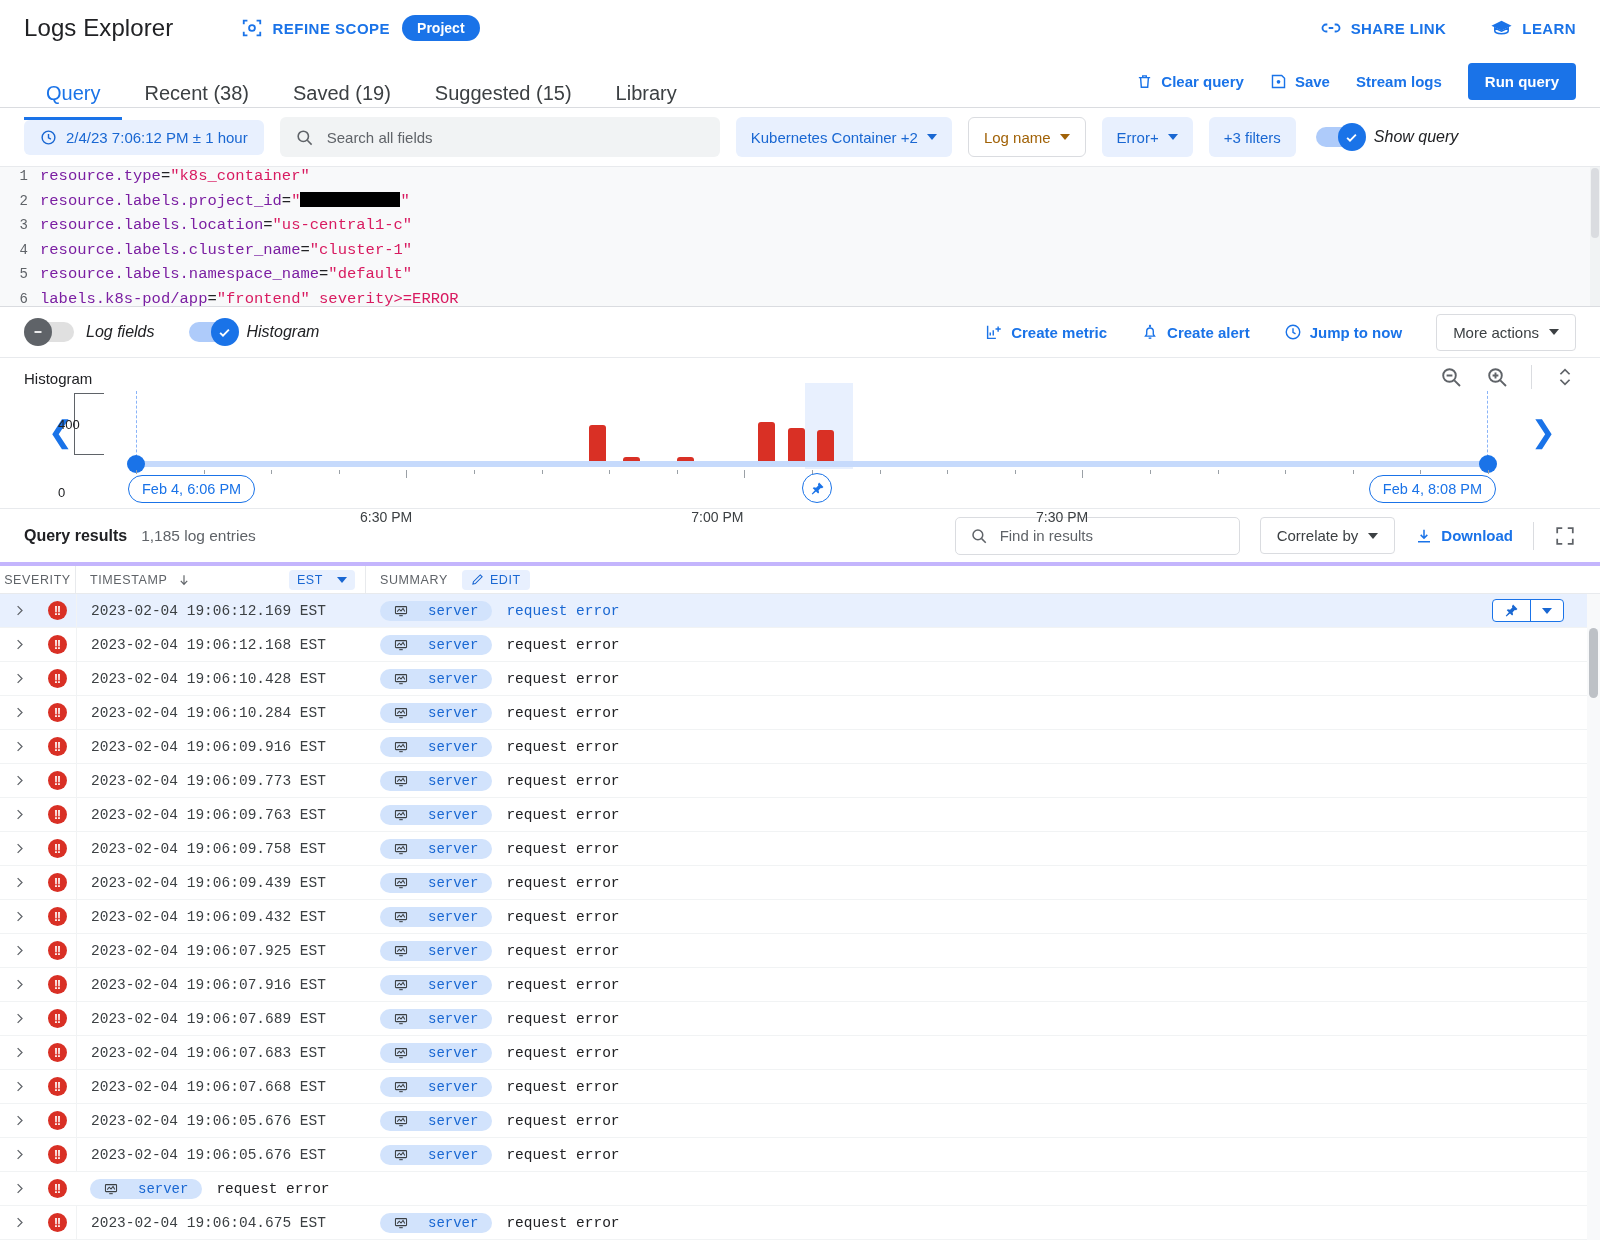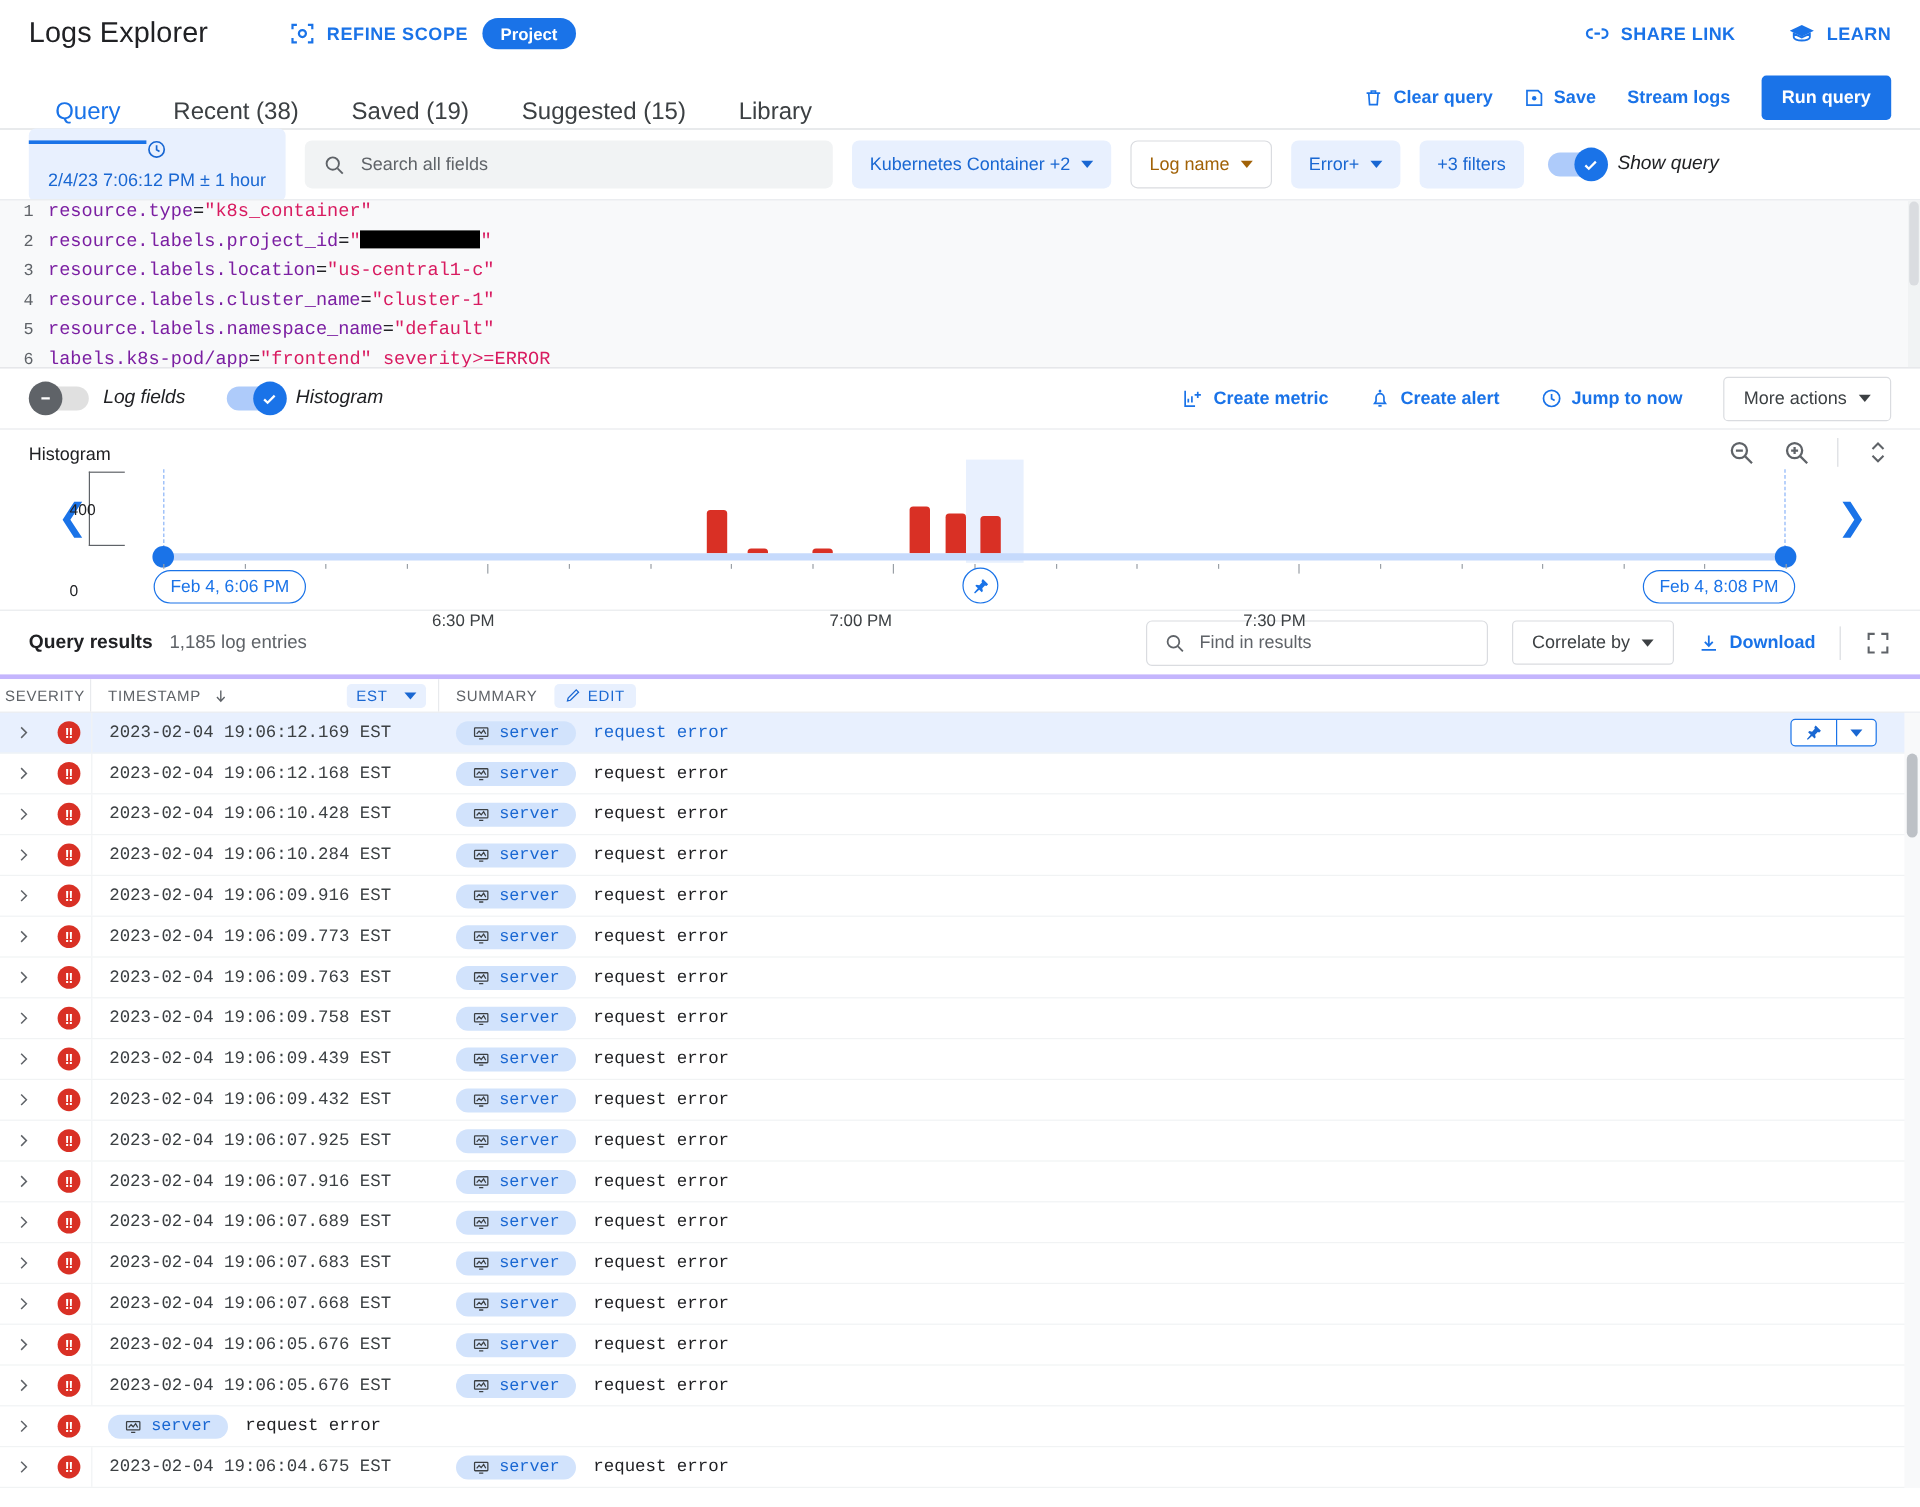--- a/index.html
+++ b/index.html
@@ -58,21 +58,21 @@
   }
 
   
   .filterbar {
     height: 58px; display: flex; align-items: center; gap: 16px;
     padding: 0 24px;
   }
   .chip-time {
     display: flex; align-items: center; gap: 9px;
     background: #e8f0fe; color: #1967d2; border-radius: 6px;
-    padding: 9px 16px; font-size: 15px; cursor: pointer; white-space: nowrap; flex-direction: column;
+    padding: 9px 16px; font-size: 15px; cursor: pointer; white-space: nowrap;
   }
   .search-box {
     flex: 0 0 440px; display: flex; align-items: center; gap: 13px;
     background: #f1f3f4; border-radius: 6px; height: 40px; padding: 0 15px;
     cursor: text;
   }
   .search-box input {
     border: none; background: transparent; outline: none; flex: 1;
     font-size: 15px; font-family: inherit; color: #3c4043;
   }
@@ -240,21 +240,21 @@
     align-items: center; justify-content: center; letter-spacing: -1px;
   }
   .c-ts {
     width: 290px; padding-left: 14px; font-family: "Liberation Mono", monospace;
     font-size: 14.5px; color: #3c4043; border-left: 1px solid #f1f3f4;
     height: 100%; display: flex; align-items: center;
   }
   .c-sum { display: flex; align-items: center; gap: 14px; padding-left: 14px; flex: 1; }
   .srv-chip {
     background: #d2e3fc; border-radius: 999px; padding: 2px 14px;
-    display: flex; align-items: center; gap: 8px;
+    display: flex; align-items: center; gap: 20px;
     font-family: "Liberation Mono", monospace; font-size: 14px; color: #1967d2;
   }
   .sum-text { font-family: "Liberation Mono", monospace; font-size: 14.5px; color: #202124; }
   .row.selected .sum-text { color: #1967d2; }
   .row-actions {
     position: absolute; right: 36px; display: flex; align-items: stretch;
     border: 1px solid #1a73e8; border-radius: 4px; overflow: hidden; background: #fff;
   }
   .row-actions > div {
     padding: 3px 11px; display: flex; align-items: center; justify-content: center;

